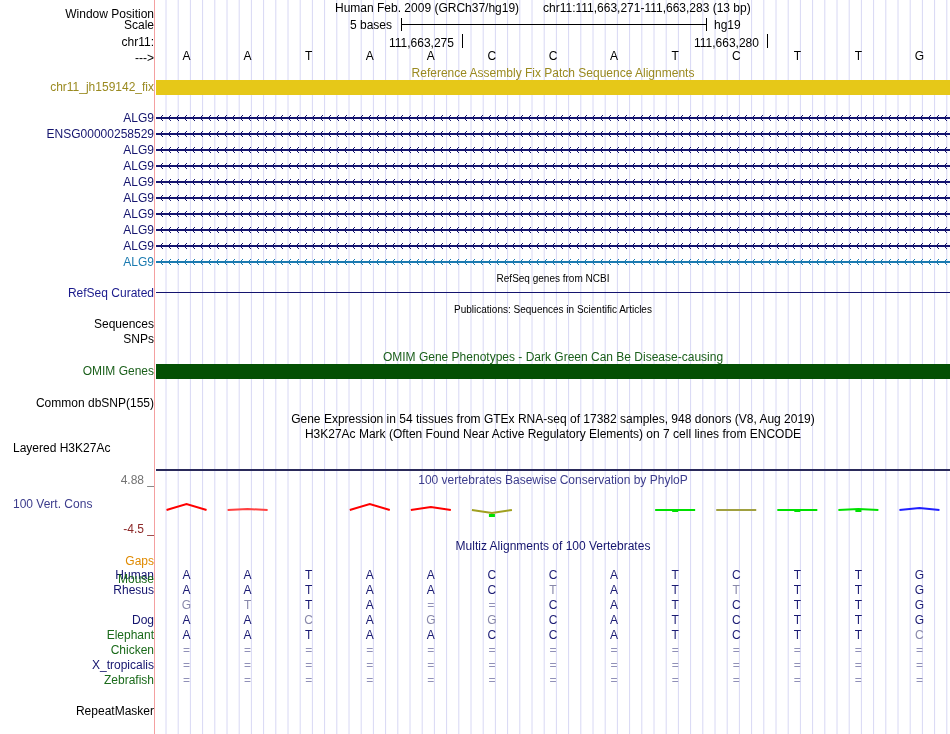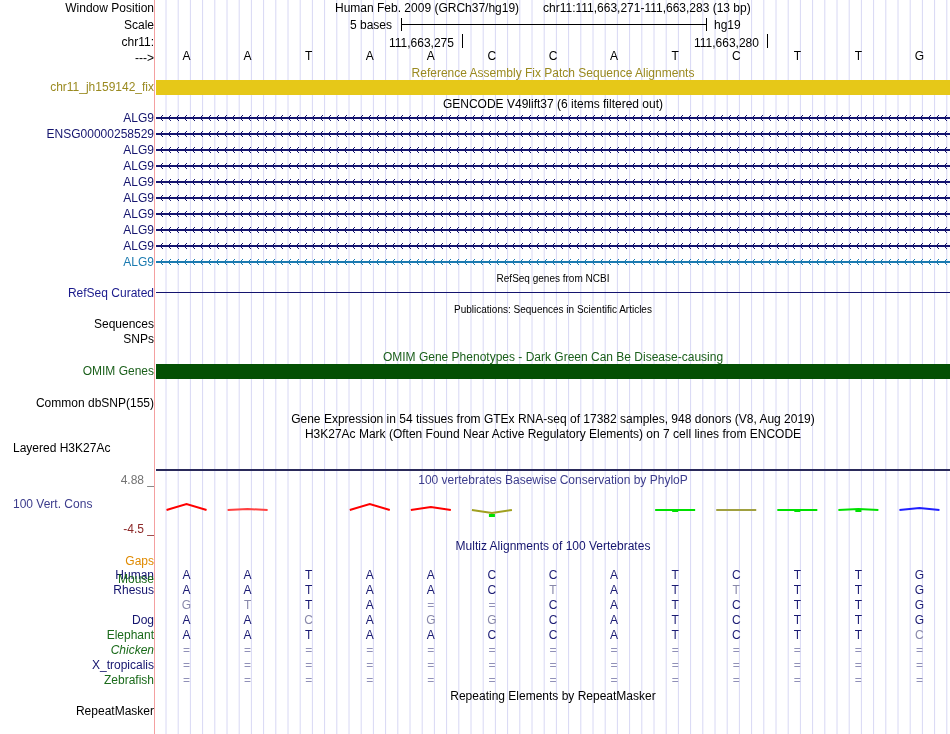--- a/index.html
+++ b/index.html
@@ -17,21 +17,21 @@
   .aln { position:absolute; width:20px; margin-left:-10px; text-align:center; line-height:15px; color:#1b1b74; }
   .aln.dim { color:#8888aa; }
   .aln.eq { color:#9090b8; }
   .gene-line { position:absolute; left:0; width:794px; height:2px; }
   .small { font-size:10px; }
 </style>
 </head>
 <body>
 
 <div class="labels">
-  <div class="lbl" style="top:1px">Window Position</div>
+  <div class="lbl" style="top:7px">Window Position</div>
   <div class="lbl" style="top:18px">Scale</div>
   <div class="lbl" style="top:35px">chr11:</div>
   <div class="lbl" style="top:51px">---&gt;</div>
   <div class="lbl" style="top:80px;color:#9a8a20">chr11_jh159142_fix</div>
   <div id="gencode-labels">
       <div class="lbl" style="top: 111px; color: rgb(20, 20, 110);">ALG9</div>
       <div class="lbl" style="top: 127px; color: rgb(20, 20, 110);">ENSG00000258529</div>
       <div class="lbl" style="top: 143px; color: rgb(20, 20, 110);">ALG9</div>
       <div class="lbl" style="top: 159px; color: rgb(20, 20, 110);">ALG9</div>
       <div class="lbl" style="top: 175px; color: rgb(20, 20, 110);">ALG9</div>
@@ -50,21 +50,21 @@
   <div class="lbl" style="top:473px;color:#737373">4.88 _</div>
   <div class="lbl left" style="left:13px;top:497px;color:#3c3c8c">100 Vert. Cons</div>
   <div class="lbl" style="top:522px;color:#8c2828">-4.5 _</div>
   <div class="lbl" style="top:554px;color:#e08a00">Gaps</div>
   <div id="species-labels">
       <div class="lbl" style="top: 568px; color: rgb(20, 20, 110);">Human</div>
       <div class="lbl" style="top: 583px; color: rgb(20, 20, 110);">Rhesus</div>
       <div class="lbl" style="top: 572px; color: rgb(26, 106, 26);">Mouse</div>
       <div class="lbl" style="top: 613px; color: rgb(20, 20, 110);">Dog</div>
       <div class="lbl" style="top: 628px; color: rgb(26, 106, 26);">Elephant</div>
-      <div class="lbl" style="top: 643px; color: rgb(26, 106, 26); font-style: italic;">Chicken</div>
+      <div class="lbl" style="top: 643px; color: rgb(26, 106, 26);">Chicken</div>
       <div class="lbl" style="top: 658px; color: rgb(20, 20, 110);">X_tropicalis</div>
       <div class="lbl" style="top: 673px; color: rgb(26, 106, 26);">Zebrafish</div>
     </div>
   <div class="lbl" style="top:704px">RepeatMasker</div>
 </div>
 
 <div class="divider"></div>
 
 <div class="track">
   <svg class="grid" id="grid">
@@ -158,21 +158,20 @@
       <div class="base" style="left: 519.154px; top: 49px;">T</div>
       <div class="base" style="left: 580.231px; top: 49px;">C</div>
       <div class="base" style="left: 641.308px; top: 49px;">T</div>
       <div class="base" style="left: 702.385px; top: 49px;">T</div>
       <div class="base" style="left: 763.462px; top: 49px;">G</div>
     </div>
 
   <div class="center-title" style="top:66px;color:#9a8a20">Reference Assembly Fix Patch Sequence Alignments</div>
   <div class="abs" style="left:0;top:80px;width:794px;height:15px;background:#e6c818"></div>
 
-  <div class="center-title" style="top:97px">GENCODE V49lift37 (6 items filtered out)</div>
   <svg id="gencode-svg" class="abs" style="left:0;top:110px;width:794px;height:160px">
       <g>
         <line x1="0" x2="794" y1="8" y2="8" stroke="#14146e" stroke-width="2"></line>
         <polyline points="7,5 4,8 7,11" fill="none" stroke="#14146e" stroke-width="1"></polyline>
         <polyline points="15,5 12,8 15,11" fill="none" stroke="#14146e" stroke-width="1"></polyline>
         <polyline points="23,5 20,8 23,11" fill="none" stroke="#14146e" stroke-width="1"></polyline>
         <polyline points="31,5 28,8 31,11" fill="none" stroke="#14146e" stroke-width="1"></polyline>
         <polyline points="39,5 36,8 39,11" fill="none" stroke="#14146e" stroke-width="1"></polyline>
         <polyline points="47,5 44,8 47,11" fill="none" stroke="#14146e" stroke-width="1"></polyline>
         <polyline points="55,5 52,8 55,11" fill="none" stroke="#14146e" stroke-width="1"></polyline>
@@ -1321,14 +1320,13 @@
       <div class="aln eq" style="left: 335.923px; top: 673px;">=</div>
       <div class="aln eq" style="left: 397px; top: 673px;">=</div>
       <div class="aln eq" style="left: 458.077px; top: 673px;">=</div>
       <div class="aln eq" style="left: 519.154px; top: 673px;">=</div>
       <div class="aln eq" style="left: 580.231px; top: 673px;">=</div>
       <div class="aln eq" style="left: 641.308px; top: 673px;">=</div>
       <div class="aln eq" style="left: 702.385px; top: 673px;">=</div>
       <div class="aln eq" style="left: 763.462px; top: 673px;">=</div>
     </div>
 
-  <div class="center-title" style="top:689px">Repeating Elements by RepeatMasker</div>
 </div>
 
 </body></html>

